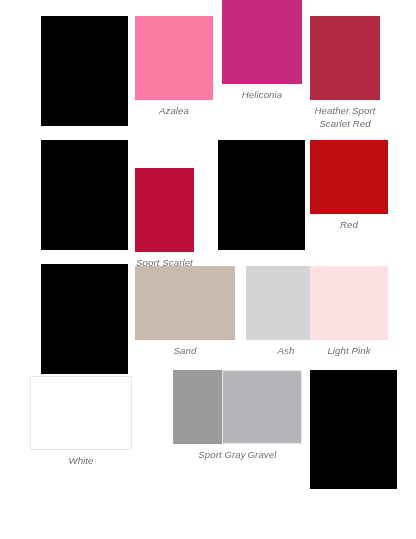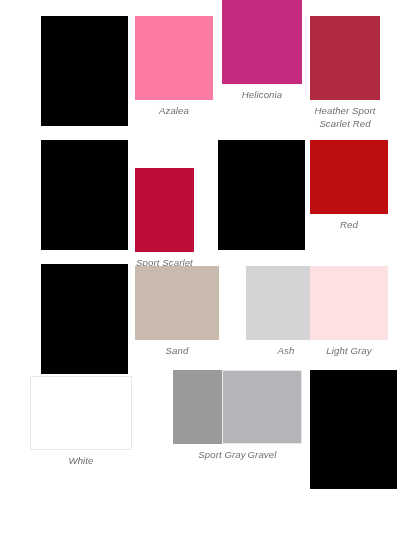--- a/index.html
+++ b/index.html
@@ -76,31 +76,31 @@
     <div class="swatch-cell oversize" style="left: 218px; top: 140px; width: 87px;">
       <div class="swatch-chip" style="height: 110px; background: rgb(0, 0, 0);"></div>
     </div>
     <div class="swatch-cell" style="left: 310px; top: 140px; width: 78px;">
       <div class="swatch-chip" style="height: 74px; background: rgb(190, 13, 17);"></div>
       <span class="swatch-label">Red</span>
     </div>
     <div class="swatch-cell oversize" style="left: 41px; top: 264px; width: 87px;">
       <div class="swatch-chip" style="height: 110px; background: rgb(0, 0, 0);"></div>
     </div>
-    <div class="swatch-cell" style="left: 135px; top: 266px; width: 84px;">
+    <div class="swatch-cell" style="left: 135px; top: 266px; width: 100px;">
       <div class="swatch-chip" style="height: 74px; background: rgb(200, 187, 173);"></div>
       <span class="swatch-label">Sand</span>
     </div>
     <div class="swatch-cell" style="left: 222px; top: 266px; width: 80px; padding-left: 24px;">
       <div class="swatch-chip" style="height: 74px; background: rgb(212, 212, 214);"></div>
       <span class="swatch-label">Ash</span>
     </div>
     <div class="swatch-cell" style="left: 310px; top: 266px; width: 78px;">
       <div class="swatch-chip" style="height: 74px; background: rgb(252, 224, 226);"></div>
-      <span class="swatch-label">Light Gray</span>
+      <span class="swatch-label">Light Pink</span>
     </div>
     <div class="swatch-cell" style="left: 30px; top: 376px; width: 102px;">
       <div class="swatch-chip bordered" style="height: 74px; background: rgb(255, 255, 255);"></div>
       <span class="swatch-label">White</span>
     </div>
     <div class="swatch-cell" style="left: 135px; top: 370px; width: 98px; padding-left: 38px;">
       <div class="swatch-chip" style="height: 74px; background: rgb(154, 154, 156);"></div>
       <span class="swatch-label">Sport Gray</span>
     </div>
     <div class="swatch-cell" style="left: 222px; top: 370px; width: 80px;">

